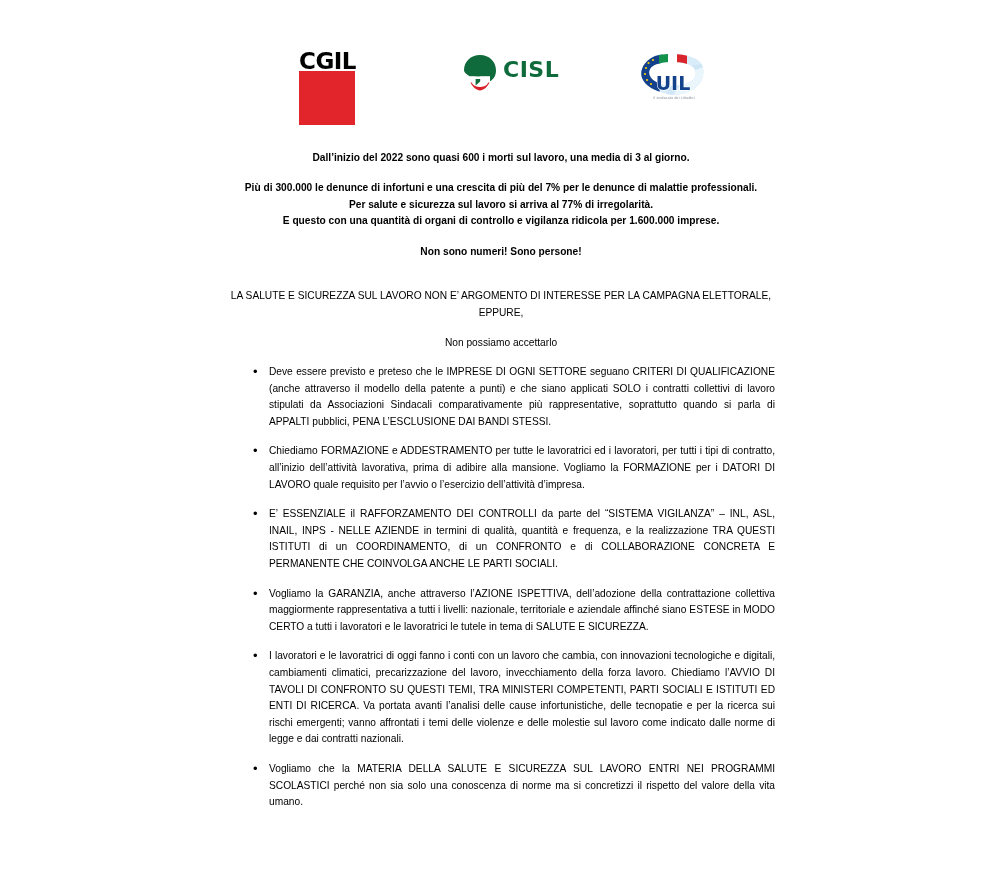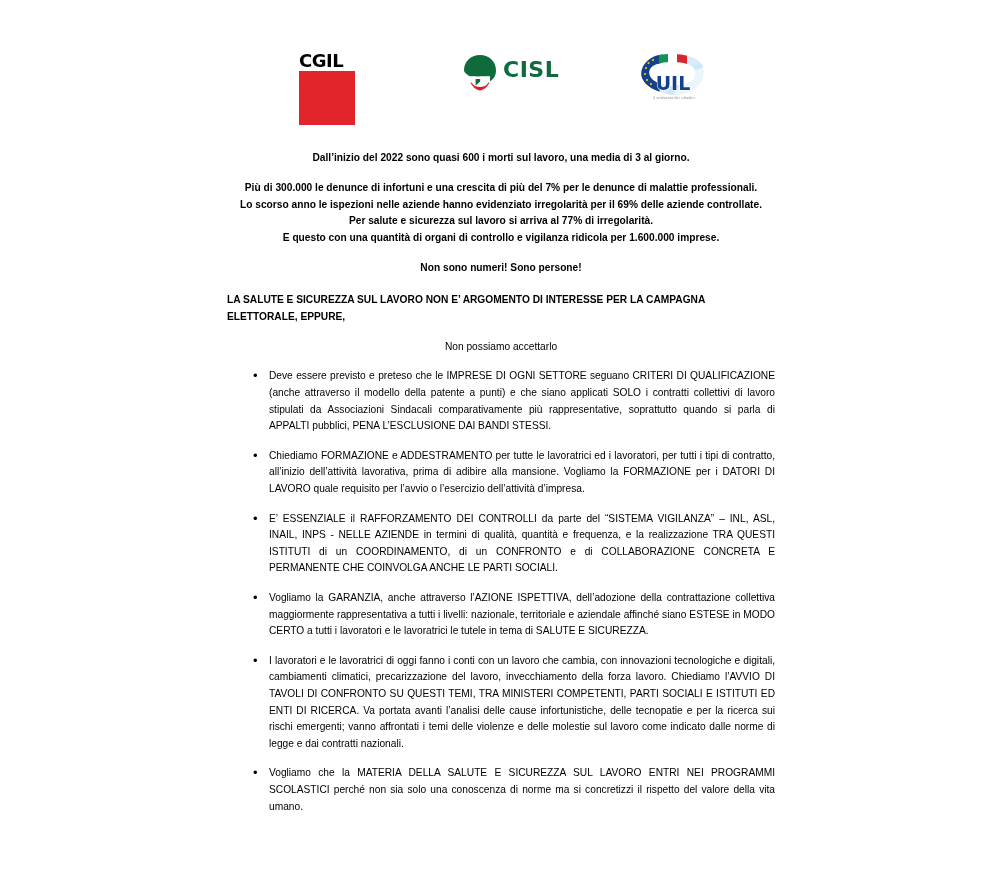--- a/index.html
+++ b/index.html
@@ -33,21 +33,21 @@
   }
   .logo {
     position: absolute;
     top: 0;
   }
   
   .logo-cgil { left: 294px; width: 84px; height: 78px; }
   .cgil-word {
     font-family: "DejaVu Sans", sans-serif;
     font-weight: bold;
-    font-size: 18px;
+    font-size: 23px;
     letter-spacing: -0.5px;
     color: #000000;
     line-height: 18px;
     padding-left: 5px;
     margin-bottom: 1px;
   }
   .cgil-square {
     width: 56px;
     height: 54px;
     background: #e2242b;
@@ -94,24 +94,25 @@
   .center-block {
     text-align: center;
     font-size: 10.2px;
     line-height: 16.4px;
   }
   .center-block.bold { font-weight: bold; }
   .blk-gap-1 { height: 14px; }
   .blk-gap-2 { height: 14px; }
   .blk-gap-3 { height: 15px; }
   .caps-block {
-    text-align: left;
+    text-align: center;
     font-size: 10.2px;
     line-height: 17px;
-    font-weight: bold;
+    font-weight: normal;
+    margin-top: 12px;
   }
   .intro-line {
     text-align: center;
     font-size: 10.2px;
     line-height: 16px;
     margin-top: 14px;
   }
 
   ul.claims {
     list-style: none;
@@ -202,21 +203,20 @@
   <div class="body-wrap">
 
     <div class="center-block bold">
       <div>Dall’inizio del 2022 sono quasi 600 i morti sul lavoro, una media di 3 al giorno.</div>
     </div>
 
     <div class="blk-gap-1"></div>
 
     <div class="center-block bold">
       <div>Più di 300.000 le denunce di infortuni e una crescita di più del 7% per le denunce di malattie professionali.</div>
-      <div>Lo scorso anno le ispezioni nelle aziende hanno evidenziato irregolarità per il 69% delle aziende controllate.</div>
       <div>Per salute e sicurezza sul lavoro si arriva al 77% di irregolarità.</div>
       <div>E questo con una quantità di organi di controllo e vigilanza ridicola per 1.600.000 imprese.</div>
     </div>
 
     <div class="blk-gap-2"></div>
 
     <div class="center-block bold">
       <div>Non sono numeri! Sono persone!</div>
     </div>
 

